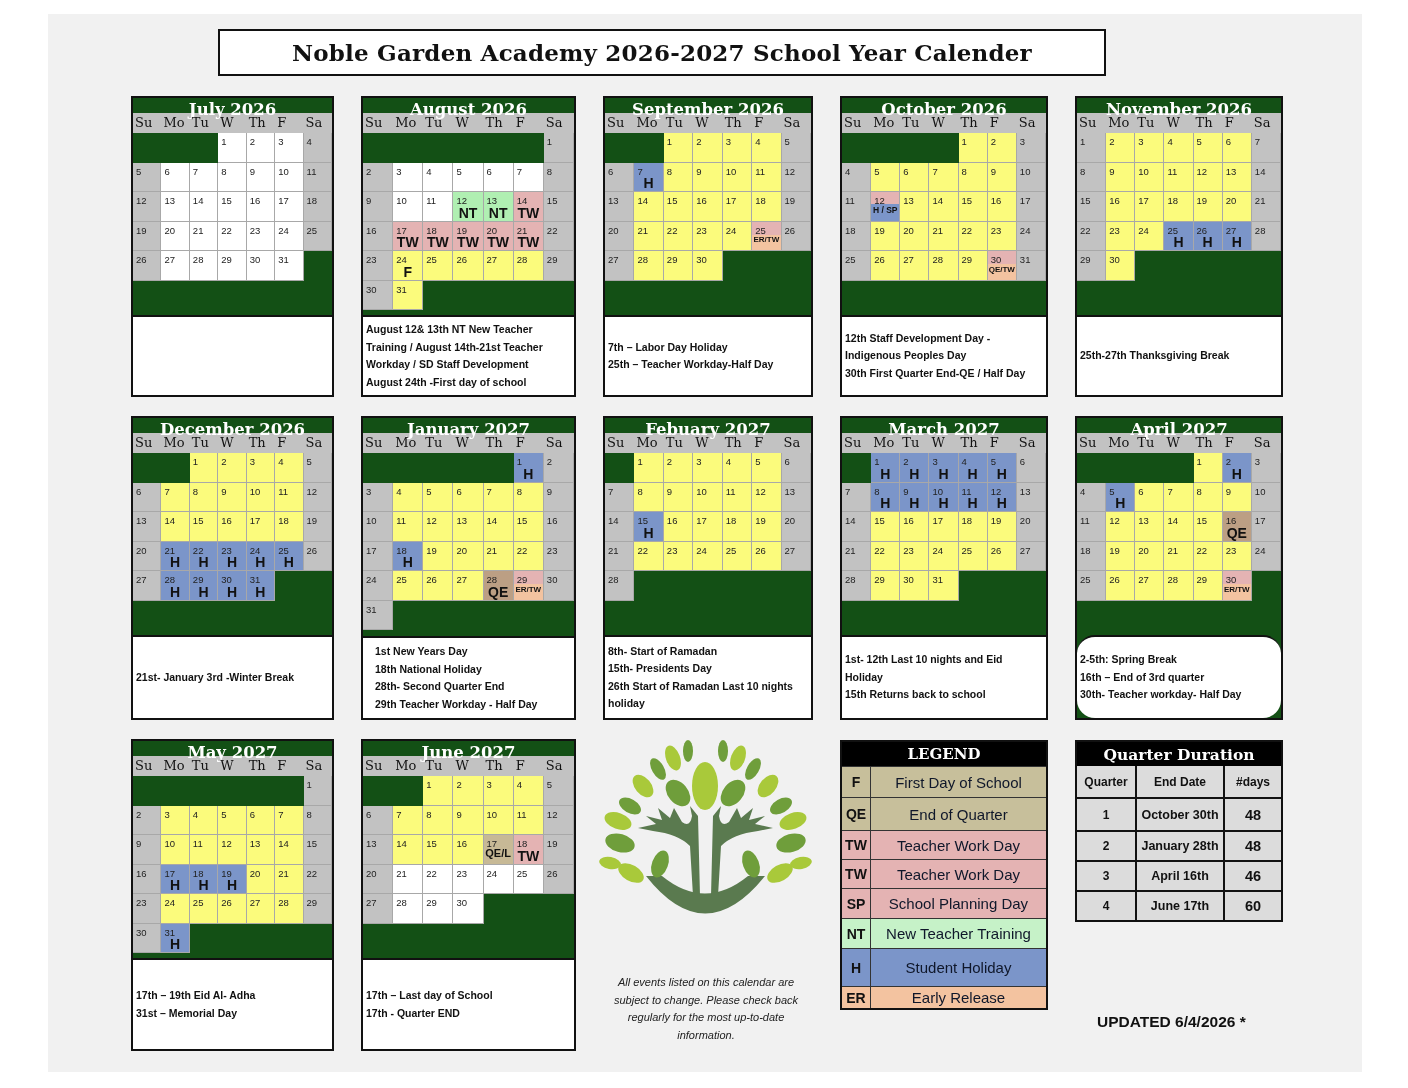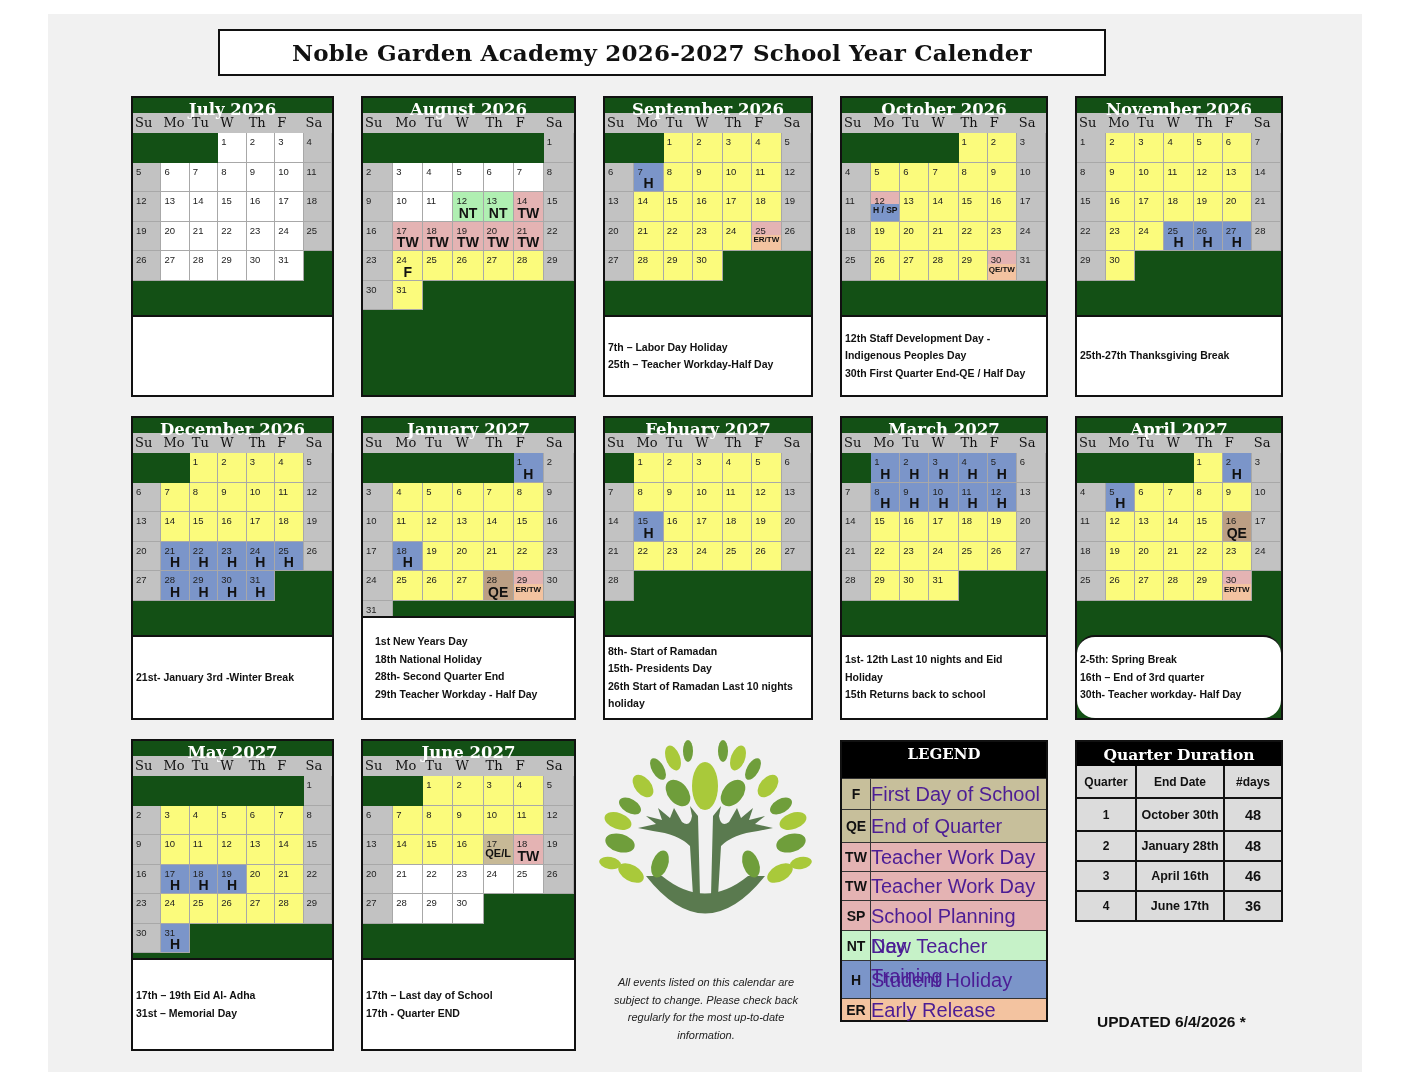--- a/index.html
+++ b/index.html
@@ -26,24 +26,24 @@
   .cell.qel { background: #c7b996; }
   .cell.ertw { background: linear-gradient(#e4b3b3 0 45%, #f3c3a0 45% 100%); }
   .cell.hsp { background: linear-gradient(#e4b3b3 0 42%, #7b95c9 42% 100%); }
   .cell.qetw { background: linear-gradient(#e4b3b3 0 45%, #f3c3a0 45% 100%); }
   .code { position: absolute; left: 0; right: 0; bottom: 1px; text-align: center; font-weight: bold; font-size: 14px; color: #111; line-height: 14px; }
   .code.small { font-size: 8px; bottom: 3px; }
   .code.hsp { font-size: 8.5px; bottom: 4px; color: #111; }
   .notes { position: absolute; left: 0; right: 0; bottom: 0; background: #fff; border-top: 2px solid #111; padding: 3px 3px; font-size: 10.5px; font-weight: bold; color: #111; line-height: 17.5px; display: flex; flex-direction: column; justify-content: center; }
 
   .legend { position: absolute; left: 840px; top: 740px; width: 208px; border: 2px solid #111; background: #111; }
-  .legend-title { height: 36px; text-align: center; color: #fff; font-family: "DejaVu Serif", serif; font-weight: bold; font-size: 15px; line-height: 24px; background: #000; }
+  .legend-title { height: 24px; text-align: center; color: #fff; font-family: "DejaVu Serif", serif; font-weight: bold; font-size: 15px; line-height: 24px; background: #000; }
   .legend-row { display: flex; border-top: 1px solid #333; }
   .legend-row .code-cell { width: 29px; border-right: 1px solid #333; text-align: center; font-weight: bold; font-size: 14px; color: #111; }
-  .legend-row .lbl { flex: 1; text-align: left; font-size: 20px; color: #4c1d95; }
+  .legend-row .lbl { flex: 1; text-align: center; font-size: 15px; color: #0f172a; }
 
   .quarter { position: absolute; left: 1075px; top: 740px; width: 208px; border: 2px solid #111; background: #111; }
   .quarter-title { height: 24px; text-align: center; color: #fff; font-family: "DejaVu Serif", serif; font-weight: bold; font-size: 15.5px; line-height: 26px; background: #000; }
   .q-table { display: grid; grid-template-columns: 58px 86px 1fr; gap: 2px; background: #111; }
   .q-table div { background: #dcdcdc; text-align: center; font-weight: bold; color: #111; display: flex; align-items: center; justify-content: center; }
   .q-head { height: 31px; font-size: 12px; }
   .q-num { height: 29px; font-size: 12px; }
   .q-date { font-size: 12.5px; }
   .q-days { font-size: 14.5px; }
 
@@ -165,20 +165,26 @@
       <div class="cell school"><span>28</span></div>
       <div class="cell weekend"><span>29</span></div>
       <div class="cell weekend"><span>30</span></div>
       <div class="cell school"><span>31</span></div>
       <div class="cell blank"></div>
       <div class="cell blank"></div>
       <div class="cell blank"></div>
       <div class="cell blank"></div>
       <div class="cell blank"></div>
     </div>
+    <div class="notes" style="height: 80px;">
+      <div>August 12&amp; 13th NT New Teacher</div>
+      <div>Training / August 14th-21st Teacher</div>
+      <div>Workday / SD Staff Development</div>
+      <div>August 24th -First day of school</div>
+    </div>
   </div>
 <div class="month" style="left:603px; top:96px; width:210px; height:301px;">
     <div class="month-title">September 2026</div>
     <div class="dow">
       <span>Su</span>
       <span>Mo</span>
       <span>Tu</span>
       <span>W</span>
       <span>Th</span>
       <span>F</span>
@@ -461,21 +467,21 @@
       <div class="cell ertw"><span>29</span><div class="code small">ER/TW</div></div>
       <div class="cell weekend"><span>30</span></div>
       <div class="cell weekend"><span>31</span></div>
       <div class="cell blank"></div>
       <div class="cell blank"></div>
       <div class="cell blank"></div>
       <div class="cell blank"></div>
       <div class="cell blank"></div>
       <div class="cell blank"></div>
     </div>
-    <div class="notes" style="height: 102px; padding-left: 12px;">
+    <div class="notes" style="height: 82px; padding-left: 12px;">
       <div>1st New Years Day</div>
       <div>18th National Holiday</div>
       <div>28th- Second Quarter End</div>
       <div>29th Teacher Workday - Half Day</div>
     </div>
   </div>
 <div class="month" style="left:603px; top:416px; width:210px; height:304px;">
     <div class="month-title">Febuary 2027</div>
     <div class="dow">
       <span>Su</span>
@@ -864,17 +870,17 @@
       <div class="q-date" style="height: 31px;">October 30th</div>
       <div class="q-days" style="height: 31px;">48</div>
       <div class="q-num" style="height: 28px;">2</div>
       <div class="q-date" style="height: 28px;">January 28th</div>
       <div class="q-days" style="height: 28px;">48</div>
       <div class="q-num" style="height: 28px;">3</div>
       <div class="q-date" style="height: 28px;">April 16th</div>
       <div class="q-days" style="height: 28px;">46</div>
       <div class="q-num" style="height: 28px;">4</div>
       <div class="q-date" style="height: 28px;">June 17th</div>
-      <div class="q-days" style="height: 28px;">36</div>
+      <div class="q-days" style="height: 28px;">60</div>
     </div>
 </div>
 
 <div class="updated">UPDATED 6/4/2026 *</div>
 
 </body></html>

